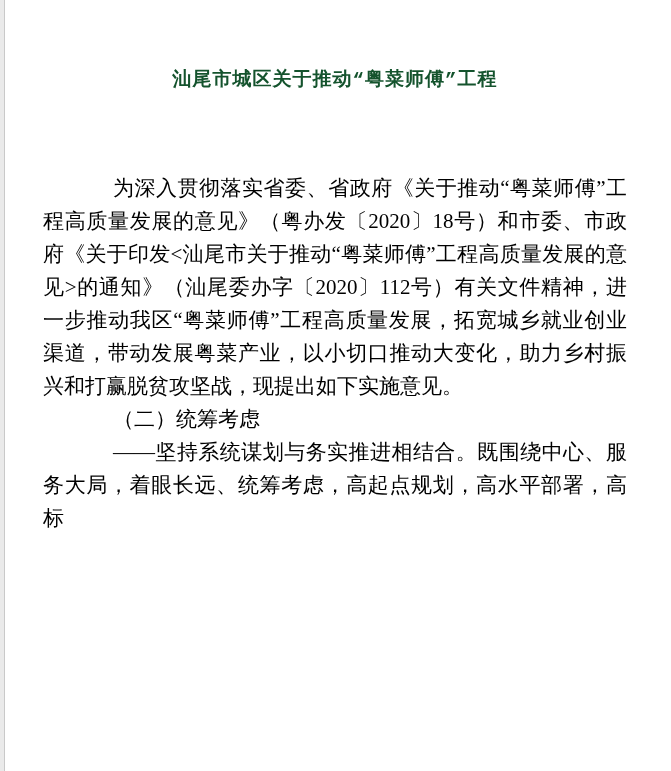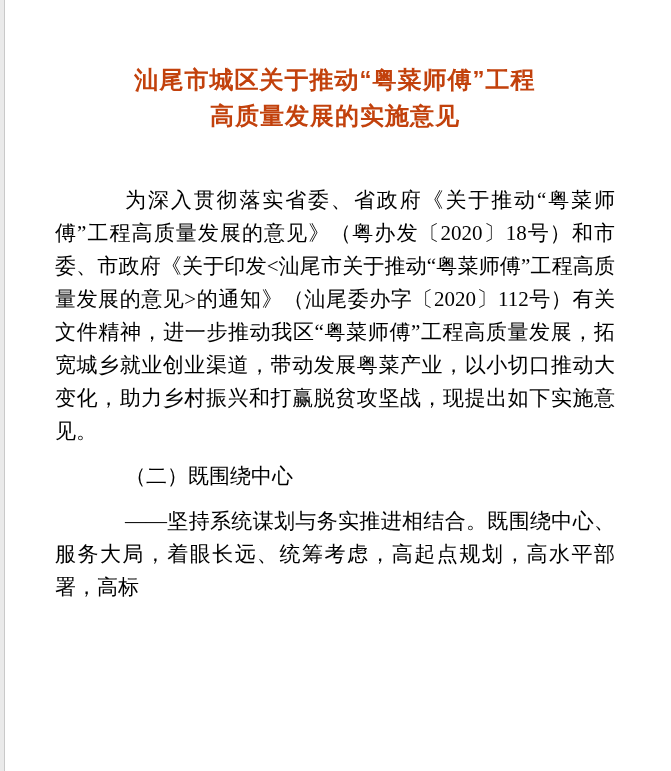--- a/index.html
+++ b/index.html
@@ -19,56 +19,55 @@
   .page-edge {
     position:absolute; left:0; top:0;
     width:4px; height:771px;
     background:#eaeaea;
     border-right:1px solid #c9c9c9;
   }
   .doc-title {
     position:absolute;
     top:62px; left:43px; right:44px;
     text-align:center;
-    font-family:Liberation Sans, sans-serif;
+    font-family:Liberation Mono, monospace;
     font-weight:bold;
-    font-size:24px;
+    font-size:19px;
     line-height:36px;
     letter-spacing:1px;
-    color:#c2410c;
+    color:#14532d;
   }
   .doc-content {
     position:absolute;
     top:172px; left:43px; right:44px;
     font-size:21px;
     line-height:33px;
     text-align:justify;
     color:#000000;
   }
   .doc-content p {
-    margin:12px;
+    margin:0;
     text-indent:70px;
   }
   .section-heading {
     font-weight:bold;
     font-family:"Liberation Sans", sans-serif;
     letter-spacing:1px;
   }
 </style>
 </head>
 <body>
 
 <div class="page">
 
   <div class="page-edge"></div>
 
   <div class="doc-title">
     <div>汕尾市城区关于推动“粤菜师傅”工程</div>
-    <div>高质量发展的实施意见</div>
   </div>
 
   <div class="doc-content">
     <p>为深入贯彻落实省委、省政府《关于推动“粤菜师傅”工程高质量发展的意见》（粤办发〔2020〕18号）和市委、市政府《关于印发&lt;汕尾市关于推动“粤菜师傅”工程高质量发展的意见&gt;的通知》（汕尾委办字〔2020〕112号）有关文件精神，进一步推动我区“粤菜师傅”工程高质量发展，拓宽城乡就业创业渠道，带动发展粤菜产业，以小切口推动大变化，助力乡村振兴和打赢脱贫攻坚战，现提出如下实施意见。</p>
-    <p>（二）既围绕中心</p>
+    <p>（二）统筹考虑</p>
     <p>——坚持系统谋划与务实推进相结合。既围绕中心、服务大局，着眼长远、统筹考虑，高起点规划，高水平部署，高标</p>
   </div>
 
 </div>
 
 </body></html>

